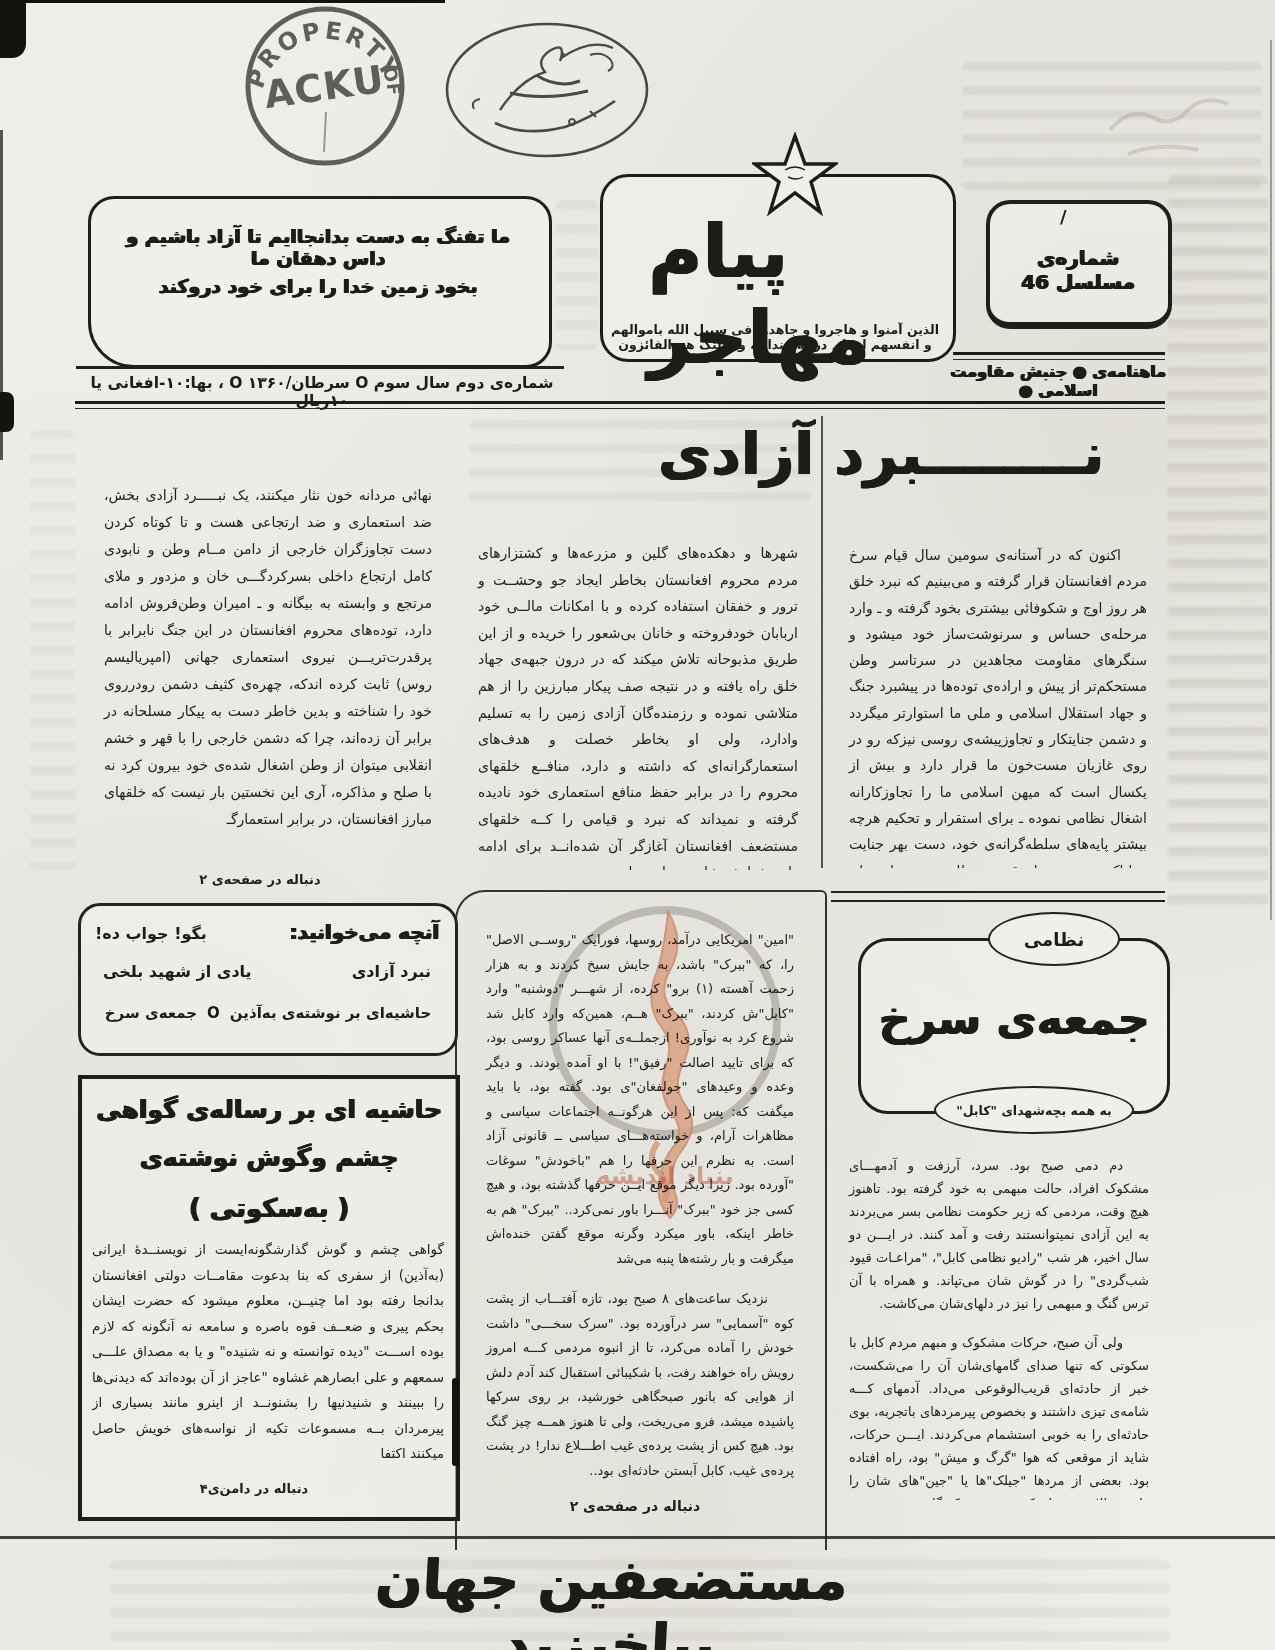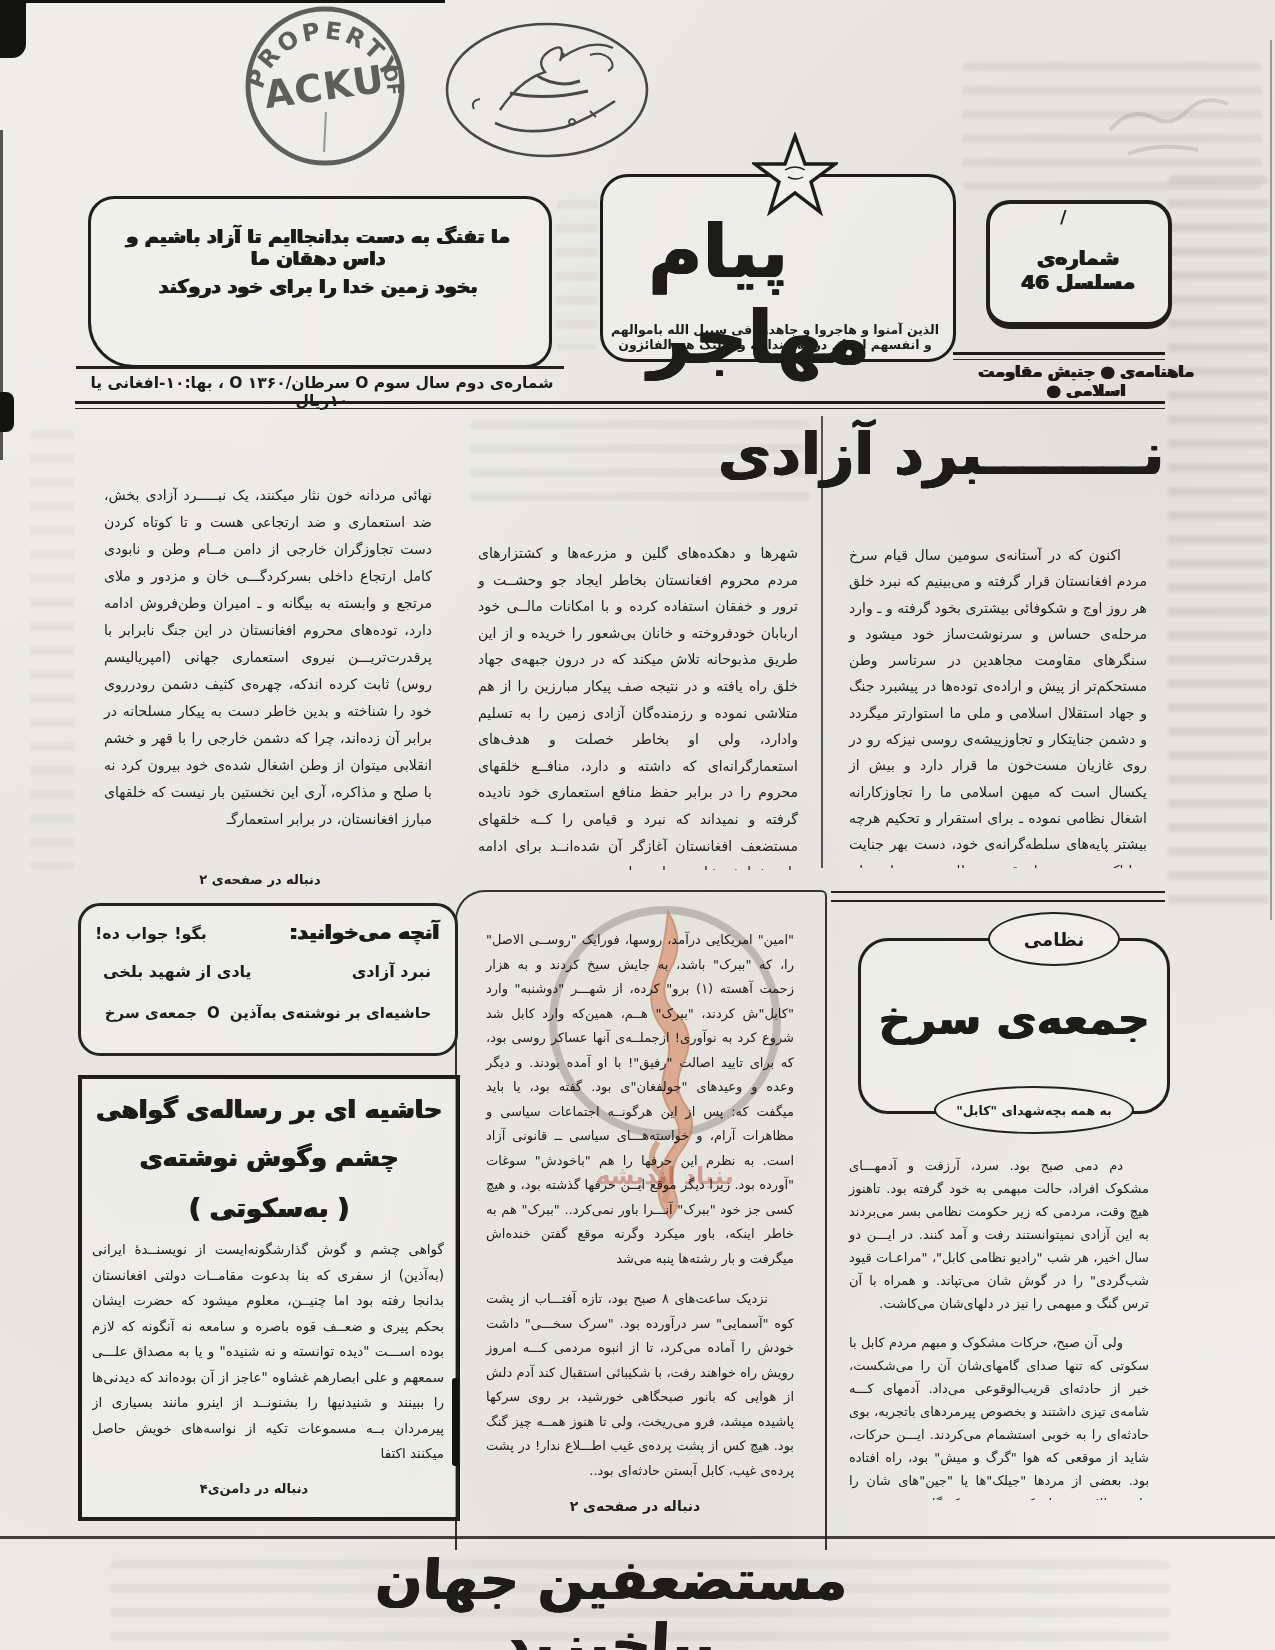--- a/index.html
+++ b/index.html
@@ -96,28 +96,28 @@
     </svg>
   </div>
   <div class="abs rtl fat" style="left:620px;top:208px;width:342px;z-index:4;text-align:left;font-size:74px;font-weight:bold;letter-spacing:-2px;padding-left:28px;">پیام مهاجر</div>
   <div class="abs rtl" style="left:606px;top:322px;width:338px;z-index:4;text-align:center;font-size:12.5px;font-weight:bold;line-height:15px;overflow:hidden;height:30px;">الذین آمنوا و هاجروا و جاهدوا فی سبیل الله باموالهم و انفسهم اعظم درجة عندالله و اولئک هم الفائزون</div>
 
   <div class="boxed" style="left:986px;top:200px;width:178px;height:118px;border:4px solid #201f1a;border-bottom-width:7px;border-radius:24px;">
     <div style="position:absolute;left:70px;top:2px;font-size:18px;font-weight:bold;">/</div>
     <div class="rtl fat" style="position:absolute;right:12px;left:10px;top:42px;text-align:center;font-size:20px;font-weight:bold;">شماره‌ی مسلسل 46</div>
   </div>
   <div class="double-rule" style="left:953px;top:352px;width:212px;"></div>
-  <div class="abs rtl fat" style="left:948px;top:362px;width:220px;z-index:3;text-align:center;font-size:16px;font-weight:bold;margin-left:28px;">ماهنامه‌ی ● جنبش مقاومت اسلامی ●</div>
+  <div class="abs rtl fat" style="left:948px;top:362px;width:220px;z-index:3;text-align:center;font-size:16px;font-weight:bold;">ماهنامه‌ی ● جنبش مقاومت اسلامی ●</div>
 
   <div class="rule" style="left:76px;top:366px;width:488px;height:3px;"></div>
   <div class="abs rtl" style="left:80px;top:374px;width:484px;z-index:3;text-align:center;font-size:15.5px;font-weight:bold;">شماره‌ی دوم سال سوم O سرطان/۱۳۶۰ O ، بها:۱۰-افغانی یا ۱۰ریال</div>
 
   <div class="double-rule" style="left:75px;top:401px;width:1090px;"></div>
 
-  <div class="abs rtl fat" style="left:598px;top:420px;width:566px;z-index:3;text-align:right;font-size:58px;font-weight:bold;">نــــــــبرد آزادی</div>
+  <div class="abs rtl fat" style="left:598px;top:420px;width:566px;z-index:3;text-align:center;font-size:58px;font-weight:bold;">نــــــــبرد آزادی</div>
   <div class="rule" style="left:821px;top:416px;width:2px;height:452px;opacity:.75;"></div>
 
   <div class="abs body-text" style="left:833px;top:526px;width:330px;height:342px;z-index:3;line-height:26.3px;">
     <p class="indent">اکنون که در آستانه‌ی سومین سال قیام سرخ مردم افغانستان قرار گرفته و می‌بینیم که نبرد خلق هر روز اوج و شکوفائی بیشتری بخود گرفته و ـ وارد مرحله‌ی حساس و سرنوشت‌ساز خود میشود و سنگرهای مقاومت مجاهدین در سرتاسر وطن مستحکم‌تر از پیش و اراده‌ی توده‌ها در پیشبرد جنگ و جهاد استقلال اسلامی و ملی ما استوارتر میگردد و دشمن جنایتکار و تجاوزپیشه‌ی روسی نیزکه رو در روی غازیان مست‌خون ما قرار دارد و بیش از یکسال است که میهن اسلامی ما را تجاوزکارانه اشغال نظامی نموده ـ برای استقرار و تحکیم هرچه بیشتر پایه‌های سلطه‌گرانه‌ی خود، دست بهر جنایت هولناک می‌زند و از قدرت نظامی خود با ویران نمودن پیاپــی</p>
   </div>
   <div class="abs body-text" style="left:462px;top:524px;width:352px;height:346px;z-index:3;line-height:26.6px;">
     <p>شهرها و دهکده‌های گلین و مزرعه‌ها و کشتزارهای مردم محروم افغانستان بخاطر ایجاد جو وحشــت و ترور و خفقان استفاده کرده و با امکانات مالــی خود اربابان خودفروخته و خانان بی‌شعور را خریده و از این طریق مذبوحانه تلاش میکند که در درون جبهه‌ی جهاد خلق راه یافته و در نتیجه صف پیکار مبارزین را از هم متلاشی نموده و رزمنده‌گان آزادی زمین را به تسلیم وادارد، ولی او بخاطر خصلت و هدف‌های استعمارگرانه‌ای که داشته و دارد، منافــع خلقهای محروم را در برابر حفظ منافع استعماری خود نادیده گرفته و نمیداند که نبرد و قیامی را کــه خلقهای مستضعف افغانستان آغازگر آن شده‌انــد برای ادامه دادن خط خونشان و مبارزه تا پیروزی ـ</p>
   </div>
   <div class="abs body-text" style="left:88px;top:466px;width:360px;height:404px;z-index:3;line-height:27px;">
     <p>نهائی مردانه خون نثار میکنند، یک نبـــــرد آزادی بخش، ضد استعماری و ضد ارتجاعی هست و تا کوتاه کردن دست تجاوزگران خارجی از دامن مــام وطن و نابودی کامل ارتجاع داخلی بسرکردگـــی خان و مزدور و ملای مرتجع و وابسته به بیگانه و ـ امیران وطن‌فروش ادامه دارد، توده‌های محروم افغانستان در این جنگ نابرابر با پرقدرت‌تریـــن نیروی استعماری جهانی (امپریالیسم روس) ثابت کرده اندکه، چهره‌ی کثیف دشمن رودرروی خود را شناخته و بدین خاطر دست به پیکار مسلحانه در برابر آن زده‌اند، چرا که دشمن خارجی را با قهر و خشم انقلابی میتوان از وطن اشغال شده‌ی خود بیرون کرد نه با صلح و مذاکره، آری این نخستین بار نیست که خلقهای مبارز افغانستان، در برابر استعمارگـ</p>

